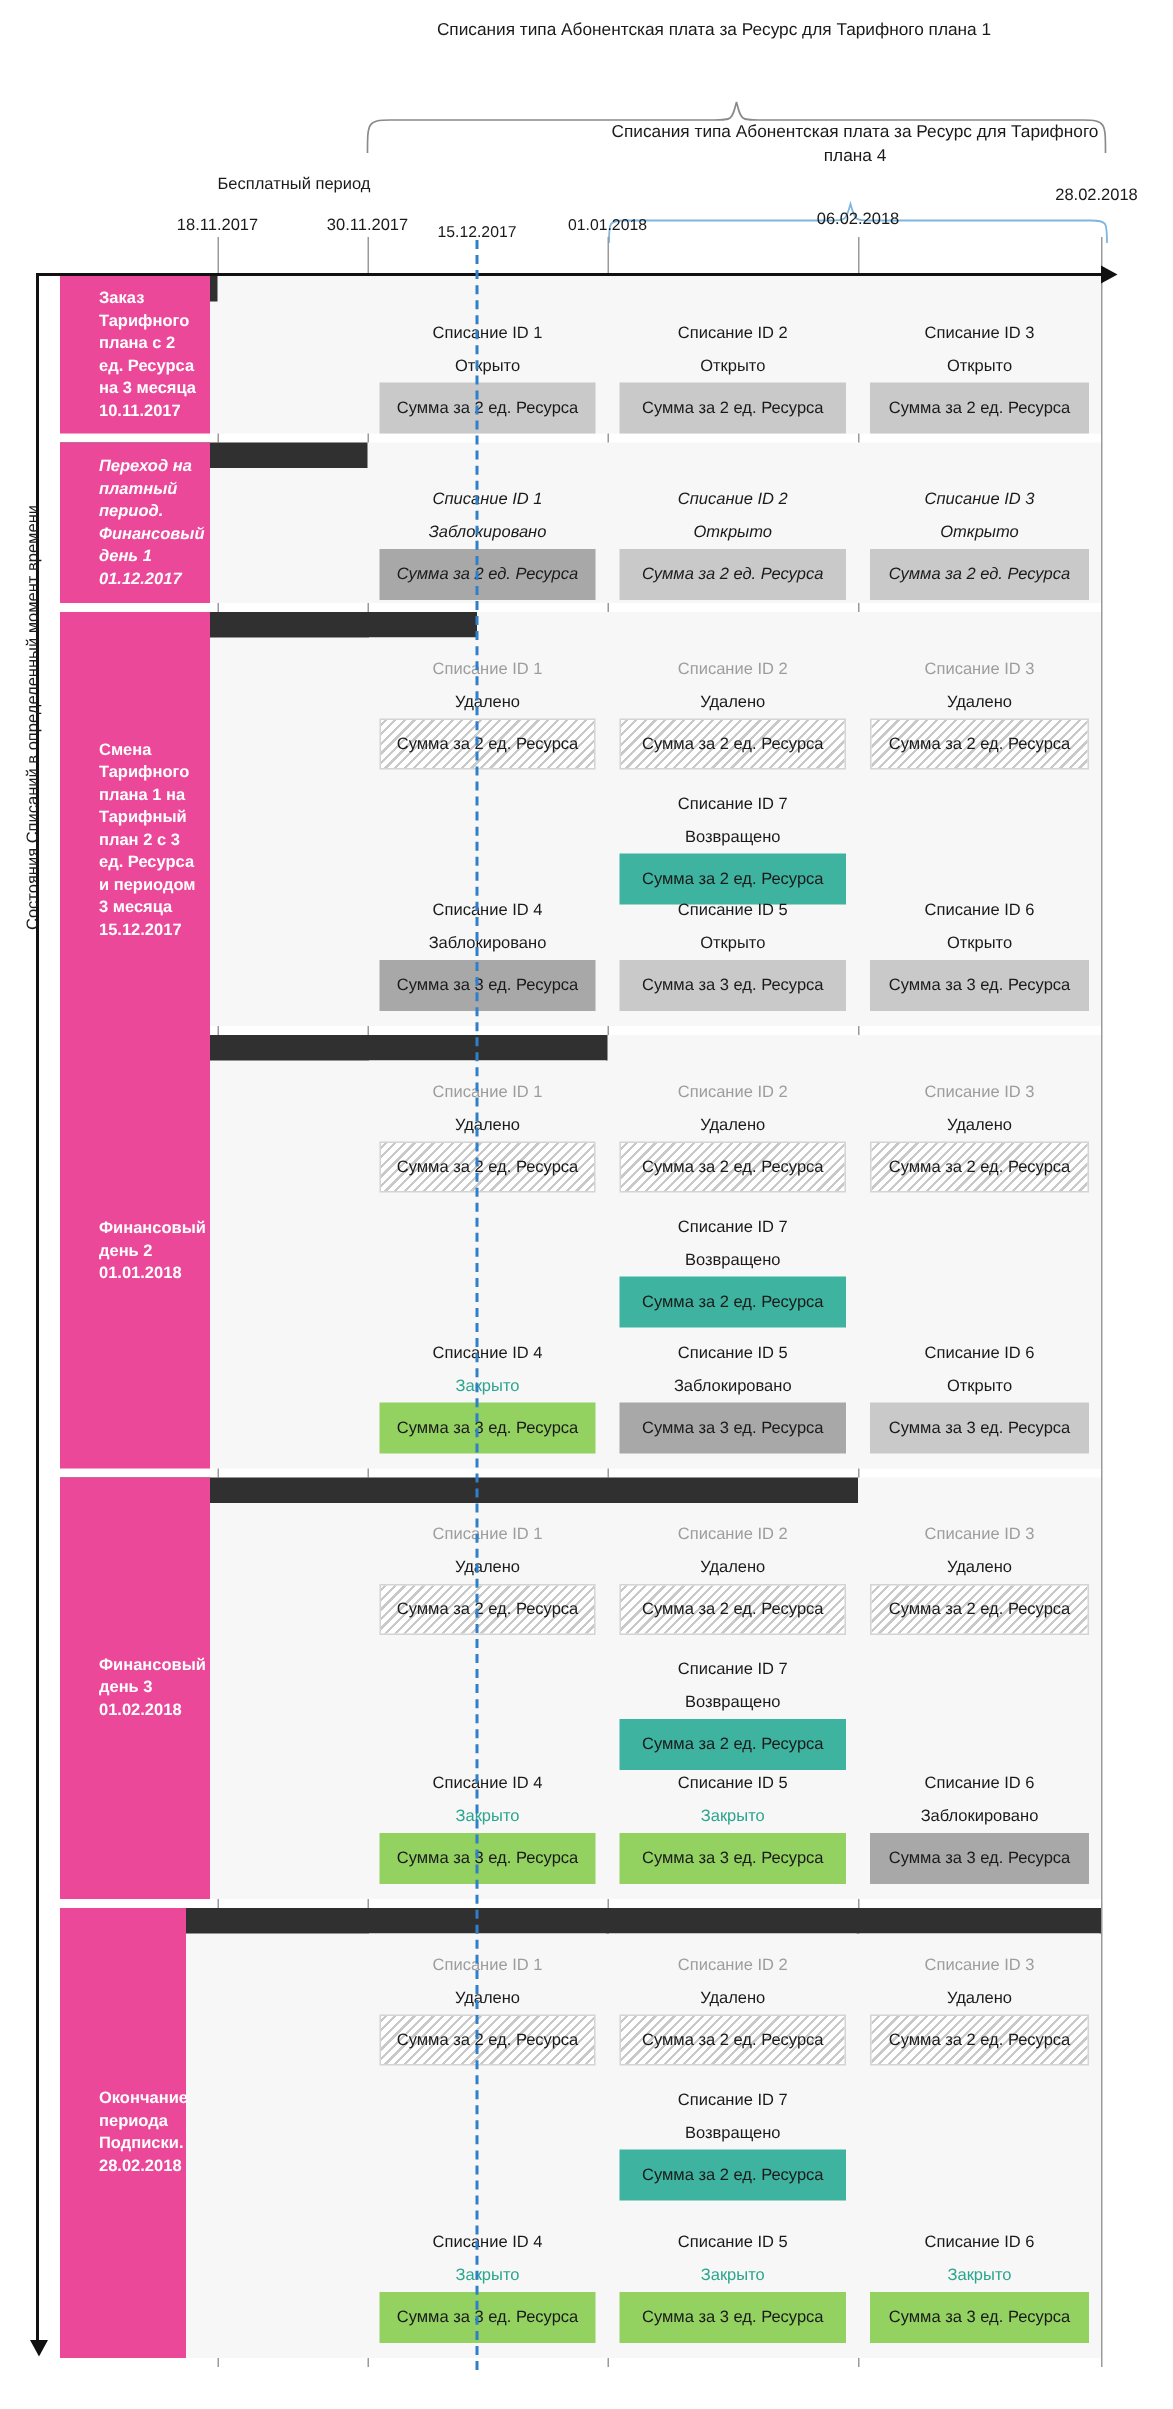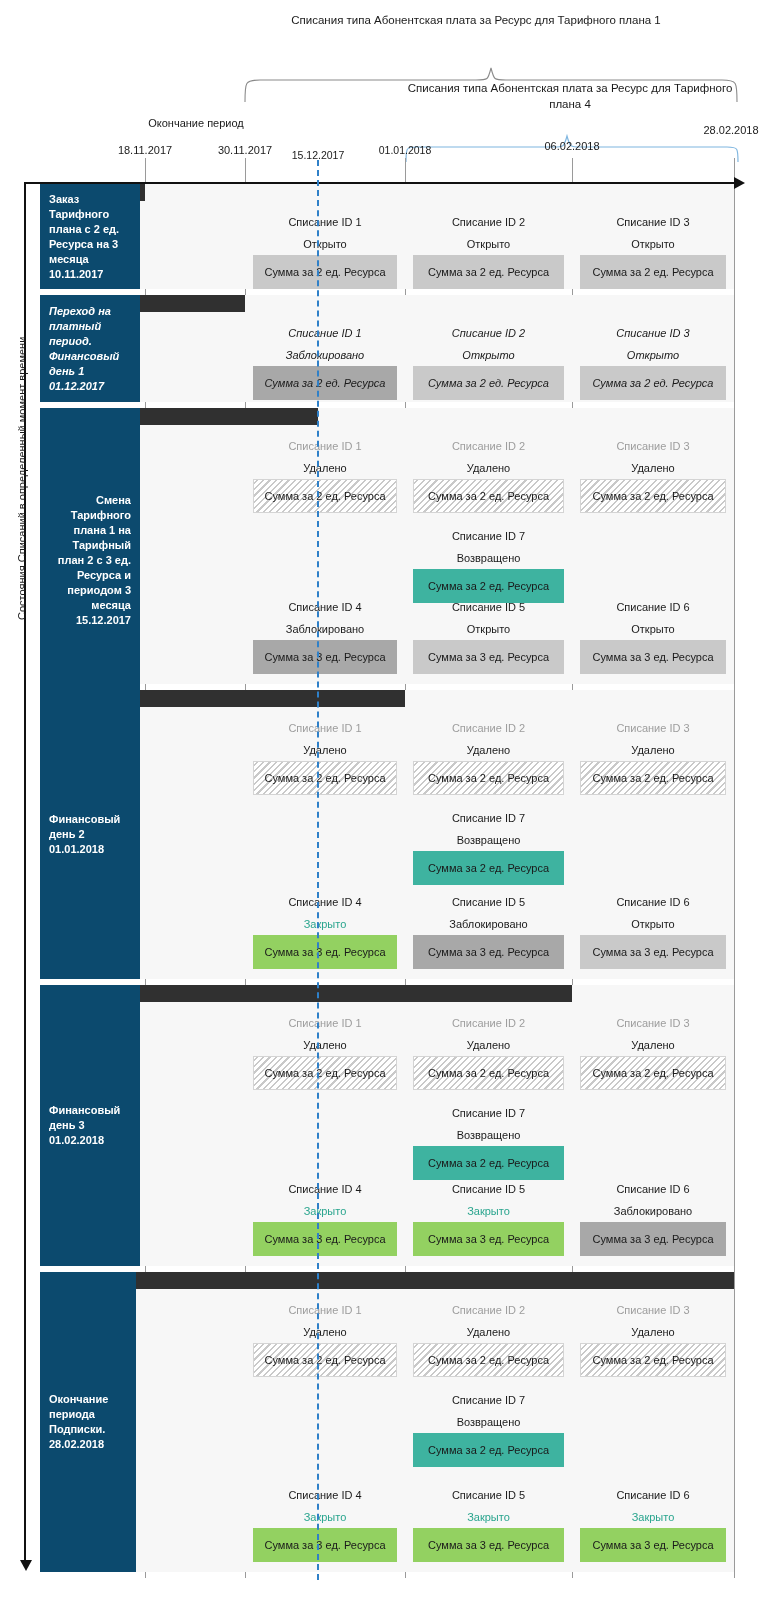--- a/index.html
+++ b/index.html
@@ -110,26 +110,26 @@
     position:absolute;
     top:0;left:0;
     height:17px;
     background:#303030;
   }
   .lane-title{
     position:absolute;
     left:0;
     top:0;
     width:100px;
-    background:#0c4a6e;
+    background:#ec4899;
     color:#ffffff;
     font-size:11px;
     font-weight:bold;
     line-height:15px;
-    padding:10px 9px 10px 9px;
+    padding:10px 9px 10px 26px;
     box-sizing:border-box;
     display:flex;
     align-items:center;
   }
   .lane-col{
     position:absolute;
     top:0;
     height:100%;
     background:#f7f7f7;
   }
@@ -188,21 +188,21 @@
   <svg class="abs" style="left:236px;top:40px;" width="510" height="62" viewBox="0 0 510 62">
     <path d="M9,62 C9,42 9,40 24,40 L240,40 C252,40 252,40 255,28
              C258,40 258,40 270,40 L486,40 C501,40 501,42 501,62" fill="none" stroke="#8a8a8a" stroke-width="1.1"></path>
   </svg>
 
   <svg class="abs" style="left:401px;top:122px;" width="342" height="40" viewBox="0 0 342 40">
     <path d="M5,40 C5,26 5,25 16,25 L152,25 C163,25 163,25 166,14
              C169,25 169,25 180,25 L326,25 C337,25 337,26 337,40" fill="none" stroke="#7fb6e0" stroke-width="1.2"></path>
   </svg>
 
-  <div class="freeperiod-label" style="left:196px;top:117px;">Окончание период</div>
+  <div class="freeperiod-label" style="left:196px;top:117px;">Бесплатный период</div>
 
   <div class="tick-label" style="left:145px;top:144px;">18.11.2017</div>
   <div class="tick-label" style="left:245px;top:144px;">30.11.2017</div>
   <div class="tick-label small" style="left:318px;top:149px;">15.12.2017</div>
   <div class="tick-label small" style="left:405px;top:144px;">01.01.2018</div>
   <div class="tick-label" style="left:572px;top:140px;">06.02.2018</div>
   <div class="tick-label" style="left:731px;top:124px;">28.02.2018</div>
 
   <div class="gridline" style="left:145px;top:158px;height:1420px;"></div>
   <div class="gridline" style="left:245px;top:158px;height:1420px;"></div>
@@ -256,21 +256,21 @@
           <div class="charge-state">Открыто</div>
           <div class="charge-amount amt-open">Сумма за 2 ед. Ресурса</div>
         </div>
       </div>
       <div class="lane" style="top: 408px; height: 276px;">
         <div class="lane-bg" style="width: 694px;"></div>
         <div class="lane-darkbar" style="width: 278px;"></div>
         <div class="lane-col" style="left: 206px; width: 158px; top: 17px; height: 259px;"></div>
         <div class="lane-col" style="left: 366px; width: 165px; top: 17px; height: 259px;"></div>
         <div class="lane-col" style="left: 533px; width: 160px; top: 17px; height: 259px;"></div>
-        <div class="lane-title" style="height: 304px; width: 100px; text-align: right;">Смена Тарифного плана 1 на Тарифный план 2 с 3 ед. Ресурса и периодом 3 месяца 15.12.2017</div>
+        <div class="lane-title" style="height: 304px; width: 100px;">Смена Тарифного плана 1 на Тарифный план 2 с 3 ед. Ресурса и периодом 3 месяца 15.12.2017</div>
         <div class="charge" style="left: 213px; width: 144px; top: 27px;">
           <div class="charge-id muted">Списание ID 1</div>
           <div class="charge-state">Удалено</div>
           <div class="charge-amount amt-deleted">Сумма за 2 ед. Ресурса</div>
         </div>
         <div class="charge" style="left: 213px; width: 144px; top: 188px;">
           <div class="charge-id">Списание ID 4</div>
           <div class="charge-state">Заблокировано</div>
           <div class="charge-amount amt-blocked">Сумма за 3 ед. Ресурса</div>
         </div>
@@ -385,21 +385,21 @@
           <div class="charge-state">Заблокировано</div>
           <div class="charge-amount amt-blocked">Сумма за 3 ед. Ресурса</div>
         </div>
       </div>
       <div class="lane" style="top: 1272px; height: 300px;">
         <div class="lane-bg" style="width: 694px;"></div>
         <div class="lane-darkbar" style="width: 694px;"></div>
         <div class="lane-col" style="left: 206px; width: 158px; top: 17px; height: 283px;"></div>
         <div class="lane-col" style="left: 366px; width: 165px; top: 17px; height: 283px;"></div>
         <div class="lane-col" style="left: 533px; width: 160px; top: 17px; height: 283px;"></div>
-        <div class="lane-title" style="height: 300px; width: 96px;">Окончание периода Подписки. 28.02.2018</div>
+        <div class="lane-title" style="height: 300px; width: 84px;">Окончание периода Подписки. 28.02.2018</div>
         <div class="charge" style="left: 213px; width: 144px; top: 27px;">
           <div class="charge-id muted">Списание ID 1</div>
           <div class="charge-state">Удалено</div>
           <div class="charge-amount amt-deleted">Сумма за 2 ед. Ресурса</div>
         </div>
         <div class="charge" style="left: 213px; width: 144px; top: 212px;">
           <div class="charge-id">Списание ID 4</div>
           <div class="charge-state closed">Закрыто</div>
           <div class="charge-amount amt-closed">Сумма за 3 ед. Ресурса</div>
         </div>

